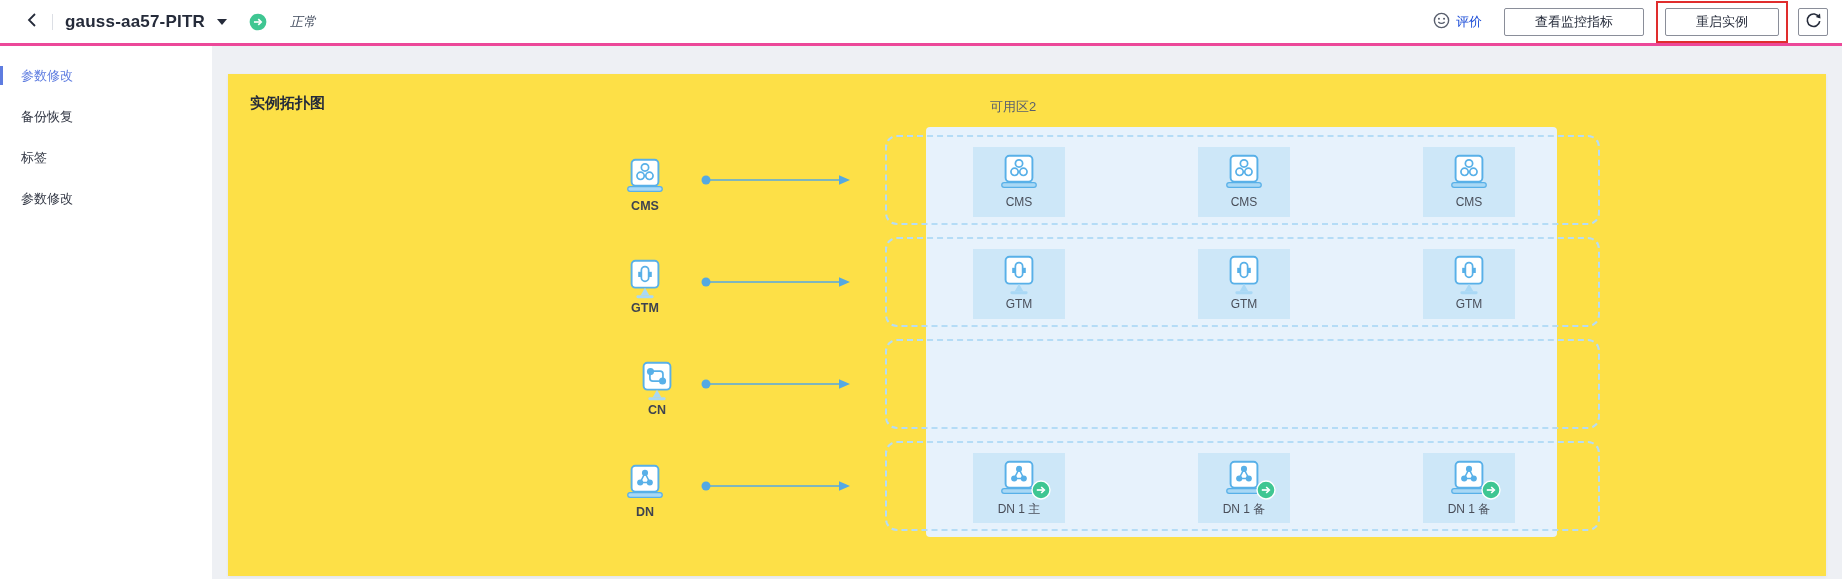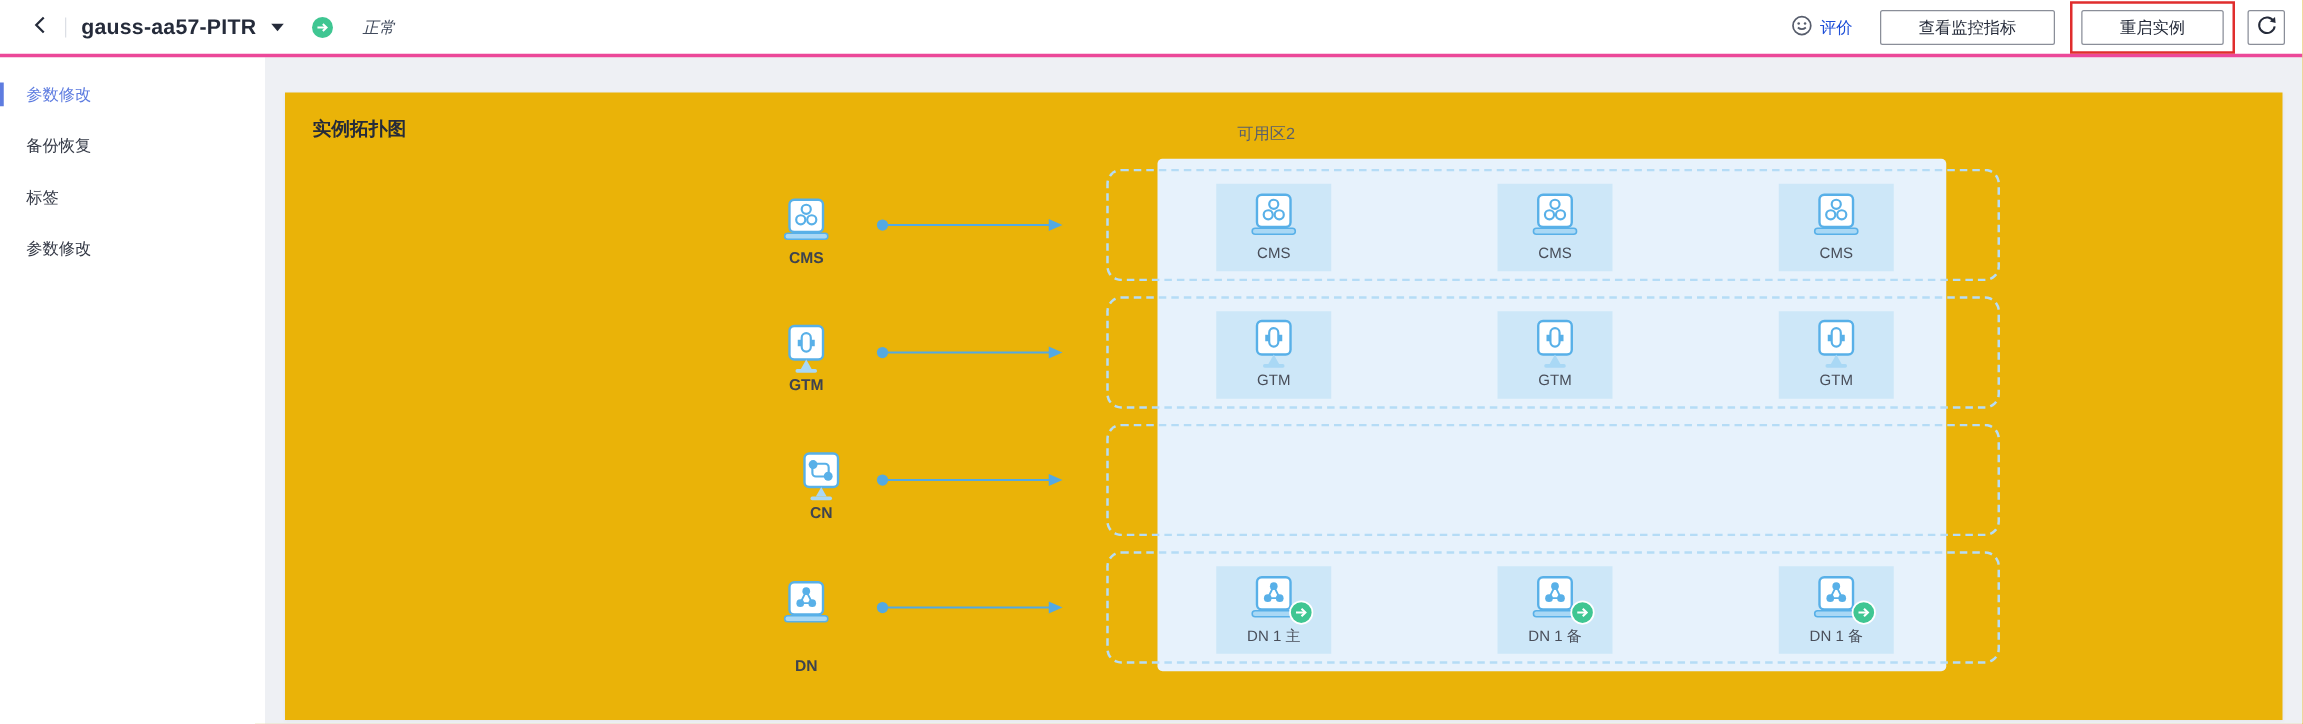--- a/index.html
+++ b/index.html
@@ -25,21 +25,21 @@
   .refresh-btn { width:30px; height:28px; background:#fff; border:1px solid #8a8e99; border-radius:2px; cursor:pointer; display:flex; align-items:center; justify-content:center; margin-left:4px; }
 
   
   .body { flex:1; display:flex; min-height:0; }
   .sidebar { width:212px; background:#fff; flex:0 0 auto; padding-top:9px; }
   .side-item { position:relative; height:41px; display:flex; align-items:center; padding-left:21px; font-size:13px; color:#333845; cursor:pointer; }
   .side-item.active { color:#5e7ce0; }
   .side-item.active::before { content:""; position:absolute; left:0; top:11px; width:3px; height:19px; background:#5e7ce0; }
 
   .content { flex:1; background:#eef0f4; position:relative; }
-  .card { position:absolute; left:16px; top:28px; width:1598px; height:502px; background:#eab308; box-shadow:0 1px 3px rgba(40,50,80,.06); }
+  .card { position:absolute; left:16px; top:28px; width:1598px; height:502px; background:#fde047; box-shadow:0 1px 3px rgba(40,50,80,.06); }
   .card-title { position:absolute; left:22px; top:20px; font-size:15px; color:#252b3a; }
 
   
   .topo { position:absolute; inset:0; }
   .zone-label { position:absolute; top:24px; width:160px; text-align:center; font-size:13px; color:#595f6d; }
   .zone-band { position:absolute; background:#e7f2fc; border-radius:4px; }
   .dashed-row { position:absolute; border:2px dashed #b5dcf6; border-radius:12px; }
   .topo-source { position:absolute; width:96px; display:flex; flex-direction:column; align-items:center; }
   .src-label { margin-top:1px; font-size:12.5px; font-weight:bold; color:#3e434f; }
   .arrow { position:absolute; }
@@ -247,21 +247,21 @@
               <div class="src-label">CN</div>
             </div>
             <div class="arrow" style="left: 471px; top: 303px;">
               <svg width="154" height="14" viewBox="0 0 154 14" style="display:block">
     <circle cx="7" cy="7" r="4.5" fill="#54a9e2"></circle>
     <line x1="7" y1="7" x2="141" y2="7" stroke="#54a9e2" stroke-width="1.6"></line>
     <polygon points="140,2.2 151,7 140,11.8" fill="#54a9e2"></polygon>
   </svg>
             </div>
             <div class="dashed-row" style="left: 657px; top: 265px; width: 715px; height: 90px;"></div>
-            <div class="topo-source" style="left: 369px; top: 388px; gap: 21px;">
+            <div class="topo-source" style="left: 369px; top: 388px;">
               <span>
                 <svg width="46" height="42" viewBox="0 0 48 42" style="display:block">
                   <rect x="10" y="3" width="28" height="27" rx="4" fill="#fff" stroke="#58b0e8" stroke-width="2"></rect>
        <rect x="6" y="31" width="36" height="5" rx="2.5" fill="#a9d8f5" stroke="#58b0e8" stroke-width="1.3"></rect>
     <path d="M24 10.5 L19 20.5 L29 20.5 Z" fill="none" stroke="#58b0e8" stroke-width="1.6"></path>
     <circle cx="24" cy="10.5" r="3.2" fill="#58b0e8"></circle>
     <circle cx="19" cy="20.5" r="3.2" fill="#58b0e8"></circle>
     <circle cx="29" cy="20.5" r="3.2" fill="#58b0e8"></circle>
                 </svg>
               </span>

